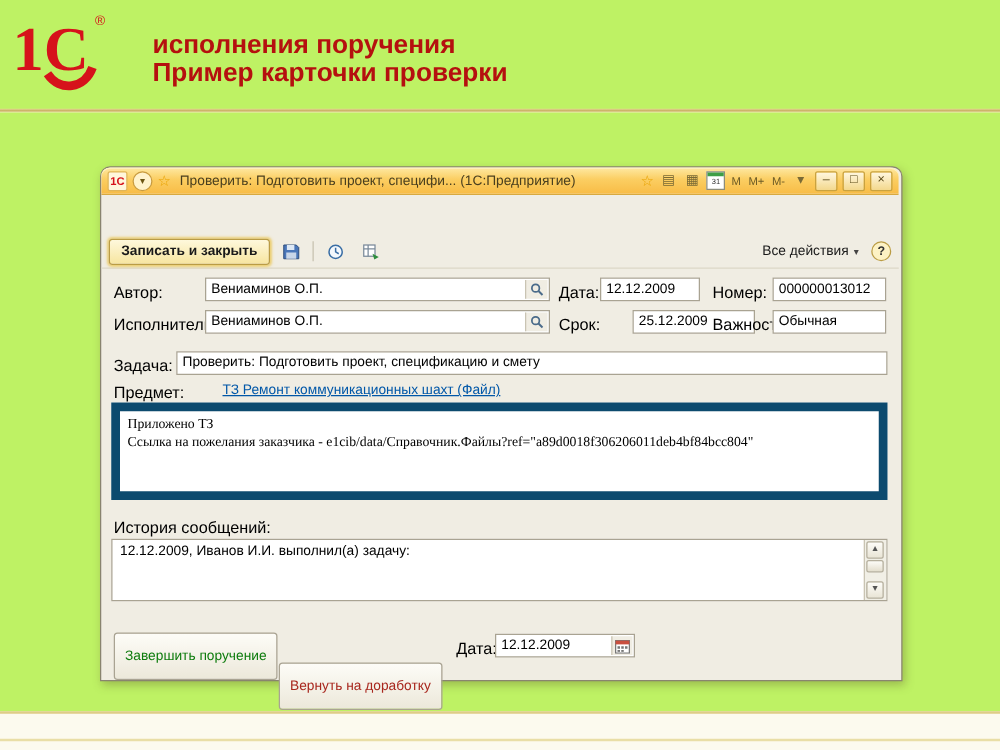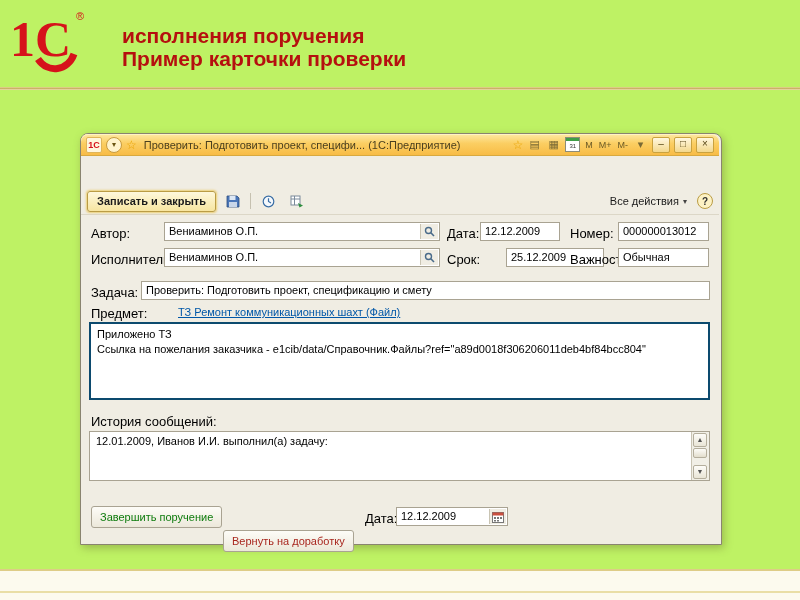--- a/index.html
+++ b/index.html
@@ -32,26 +32,26 @@
   .vsep{width:1px;height:16px;background:#C6C1B0;}
   .spacer{flex:1;}
   .help-btn{width:16px;height:16px;border-radius:50%;border:1px solid #BA9C45;background:#FDF2C4;font-size:10px;font-weight:bold;color:#333;display:flex;align-items:center;justify-content:center;padding:0;font-family:inherit;}
   .caret{font-size:8px;color:#444;}
 
   .lbl{position:absolute;font-size:13px;color:#000;white-space:nowrap;}
   .fld{position:absolute;height:19px;background:#fff;border:1px solid #A9A392;font-size:11px;color:#000;padding:2px 4px;white-space:nowrap;overflow:hidden;box-sizing:border-box;}
   .lookup{position:absolute;right:1px;top:1px;width:17px;height:15px;background:#F0EDE3;border-left:1px solid #C9C4B3;display:flex;align-items:center;justify-content:center;}
   .calbtn{position:absolute;right:1px;top:1px;width:16px;height:15px;background:#F0EDE3;border-left:1px solid #C9C4B3;display:flex;align-items:center;justify-content:center;}
   .link{position:absolute;font-size:11px;color:#0057A8;text-decoration:underline;white-space:nowrap;cursor:pointer;}
-  .bigbox{position:absolute;left:8px;top:166px;width:621px;height:78px;background:#fff;border:2px solid #0c4a6e;font-size:11px;padding:3px 6px;line-height:15px;box-sizing:border-box;}
+  .bigbox{position:absolute;left:8px;top:166px;width:621px;height:78px;background:#fff;border:7px solid #0c4a6e;font-size:11px;padding:3px 6px;line-height:15px;box-sizing:border-box;font-family:Liberation Serif, serif;}
   .histbox{position:absolute;left:8px;top:275px;width:621px;height:50px;background:#fff;border:1px solid #A9A392;font-size:11px;padding:3px 6px;box-sizing:border-box;}
   .scroll{position:absolute;right:0;top:0;width:17px;height:48px;background:#F1EFE6;border-left:1px solid #C9C4B3;}
   .scr-btn{position:absolute;left:1px;width:14px;height:14px;background:linear-gradient(#FDFCF8,#E9E5D6);border:1px solid #B4AE9C;font-size:7px;text-align:center;line-height:12px;color:#555;border-radius:2px;box-sizing:border-box;}
   .scr-thumb{position:absolute;left:1px;top:16px;width:14px;height:10px;background:linear-gradient(#FDFCF8,#E3DECD);border:1px solid #B4AE9C;border-radius:2px;box-sizing:border-box;}
-  .btn2{position:absolute;height:22px;border:1px solid #A9A392;border-radius:3px;background:linear-gradient(#FDFCF7,#ECE8DA);font-size:11px;font-family:inherit;padding:0 8px;}
+  .btn2{position:absolute;height:38px;border:1px solid #A9A392;border-radius:3px;background:linear-gradient(#FDFCF7,#ECE8DA);font-size:11px;font-family:inherit;padding:0 8px;}
 </style>
 </head>
 <body>
 
 <div class="slide">
 
   <svg class="logo" width="82" height="80" viewBox="0 0 82 80">
     <text x="2" y="52" font-family="Liberation Serif, serif" font-size="50" font-weight="bold" fill="#D6121B">1С</text>
     <path d="M30 55 C 40 70, 60 67, 66 50" fill="none" stroke="#D6121B" stroke-width="7"></path>
     <text x="68" y="16" font-size="11" fill="#D6121B">®</text>
@@ -159,21 +159,21 @@
       <span class="lbl" style="left:10px;top:150px;">Предмет:</span>
       <span class="link" style="left:60px;top:150px;margin-left:37px;">ТЗ Ремонт коммуникационных шахт (Файл)</span>
 
       <div class="bigbox">
         <div>Приложено ТЗ</div>
         <div>Ссылка на пожелания заказчика - e1cib/data/Справочник.Файлы?ref="a89d0018f306206011deb4bf84bcc804"</div>
       </div>
 
       <span class="lbl" style="left:10px;top:258px;">История сообщений:</span>
       <div class="histbox">
-        <span>12.01.2009, Иванов И.И. выполнил(а) задачу:</span>
+        <span>12.12.2009, Иванов И.И. выполнил(а) задачу:</span>
         <div class="scroll">
           <span class="scr-btn" style="top:1px;">▲</span>
           <span class="scr-thumb"></span>
           <span class="scr-btn" style="top:33px;">▼</span>
         </div>
       </div>
 
       <button class="btn2" style="left:10px;top:350px;color:#0E7C0E;">Завершить поручение</button>
       <button class="btn2" style="left:142px;top:350px;color:#A8271E;margin-top:24px;">Вернуть на доработку</button>
       <span class="lbl" style="left:284px;top:355px;">Дата:</span>

